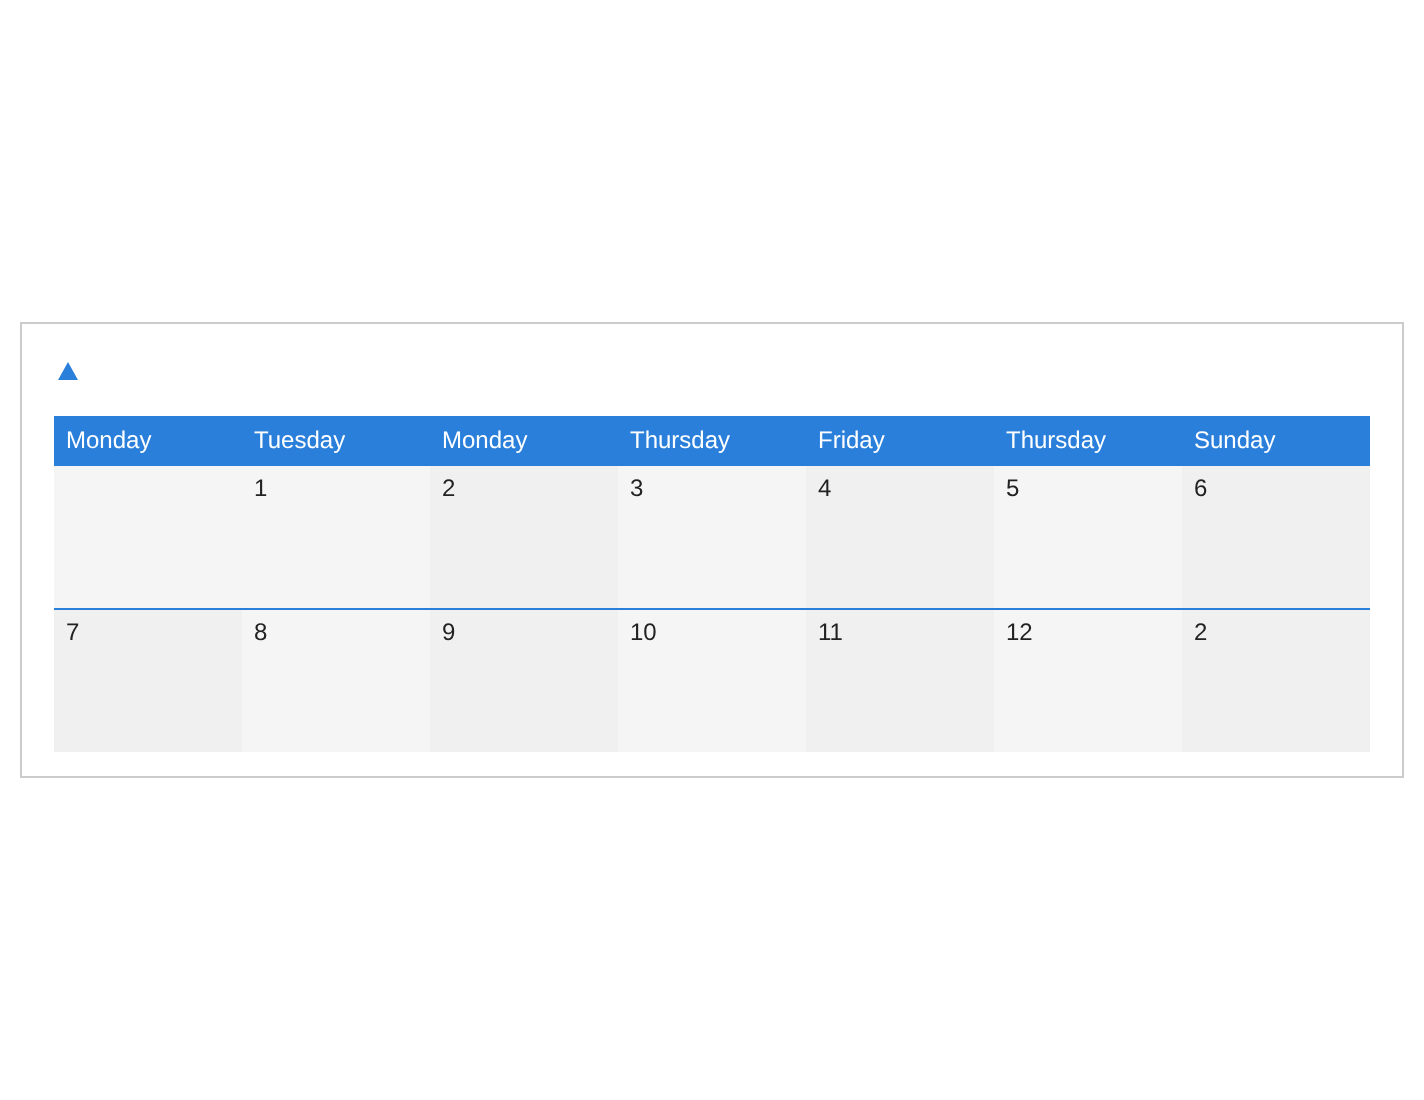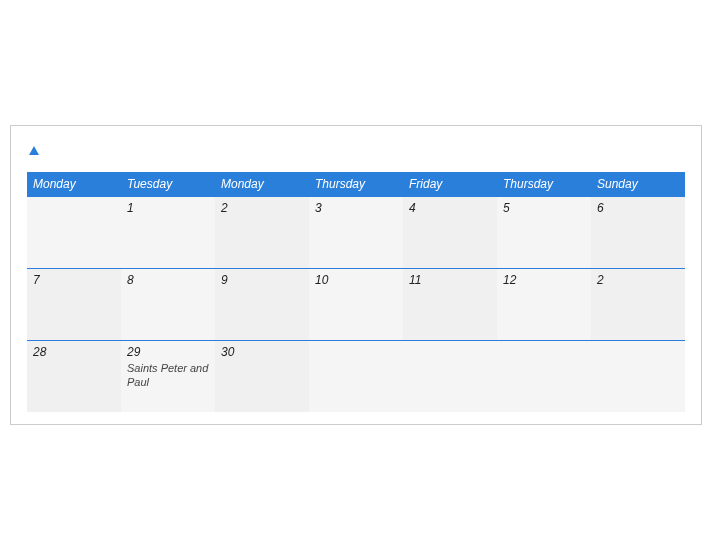--- a/index.html
+++ b/index.html
@@ -61,21 +61,20 @@
     }
     .calendar-country {
       font-size: 13px;
       color: #333;
       text-align: right;
       min-width: 60px;
     }
     .calendar-grid {
       width: 100%;
       border-collapse: collapse;
-      font-style: italic;
     }
     .calendar-grid thead tr th {
       background: #2a7fdb;
       color: #fff;
       font-size: 12px;
       font-weight: normal;
       padding: 5px 6px;
       text-align: left;
       border: none;
     }
@@ -173,31 +172,15 @@
           <td>
             <span class="day-num">11</span>
           </td>
           <td>
             <span class="day-num">12</span>
           </td>
           <td>
             <span class="day-num">2</span>
           </td>
         </tr>
-        <tr>
-          <td>
-            <span class="day-num">28</span>
-          </td>
-          <td>
-            <span class="day-num">29</span>
-            <span class="event-text">Saints Peter and Paul</span>
-          </td>
-          <td>
-            <span class="day-num">30</span>
-          </td>
-          <td class="empty-cell"></td>
-          <td class="empty-cell"></td>
-          <td class="empty-cell"></td>
-          <td class="empty-cell"></td>
-        </tr>
       </tbody>
   </table>
 </div>
 
 </body></html>

